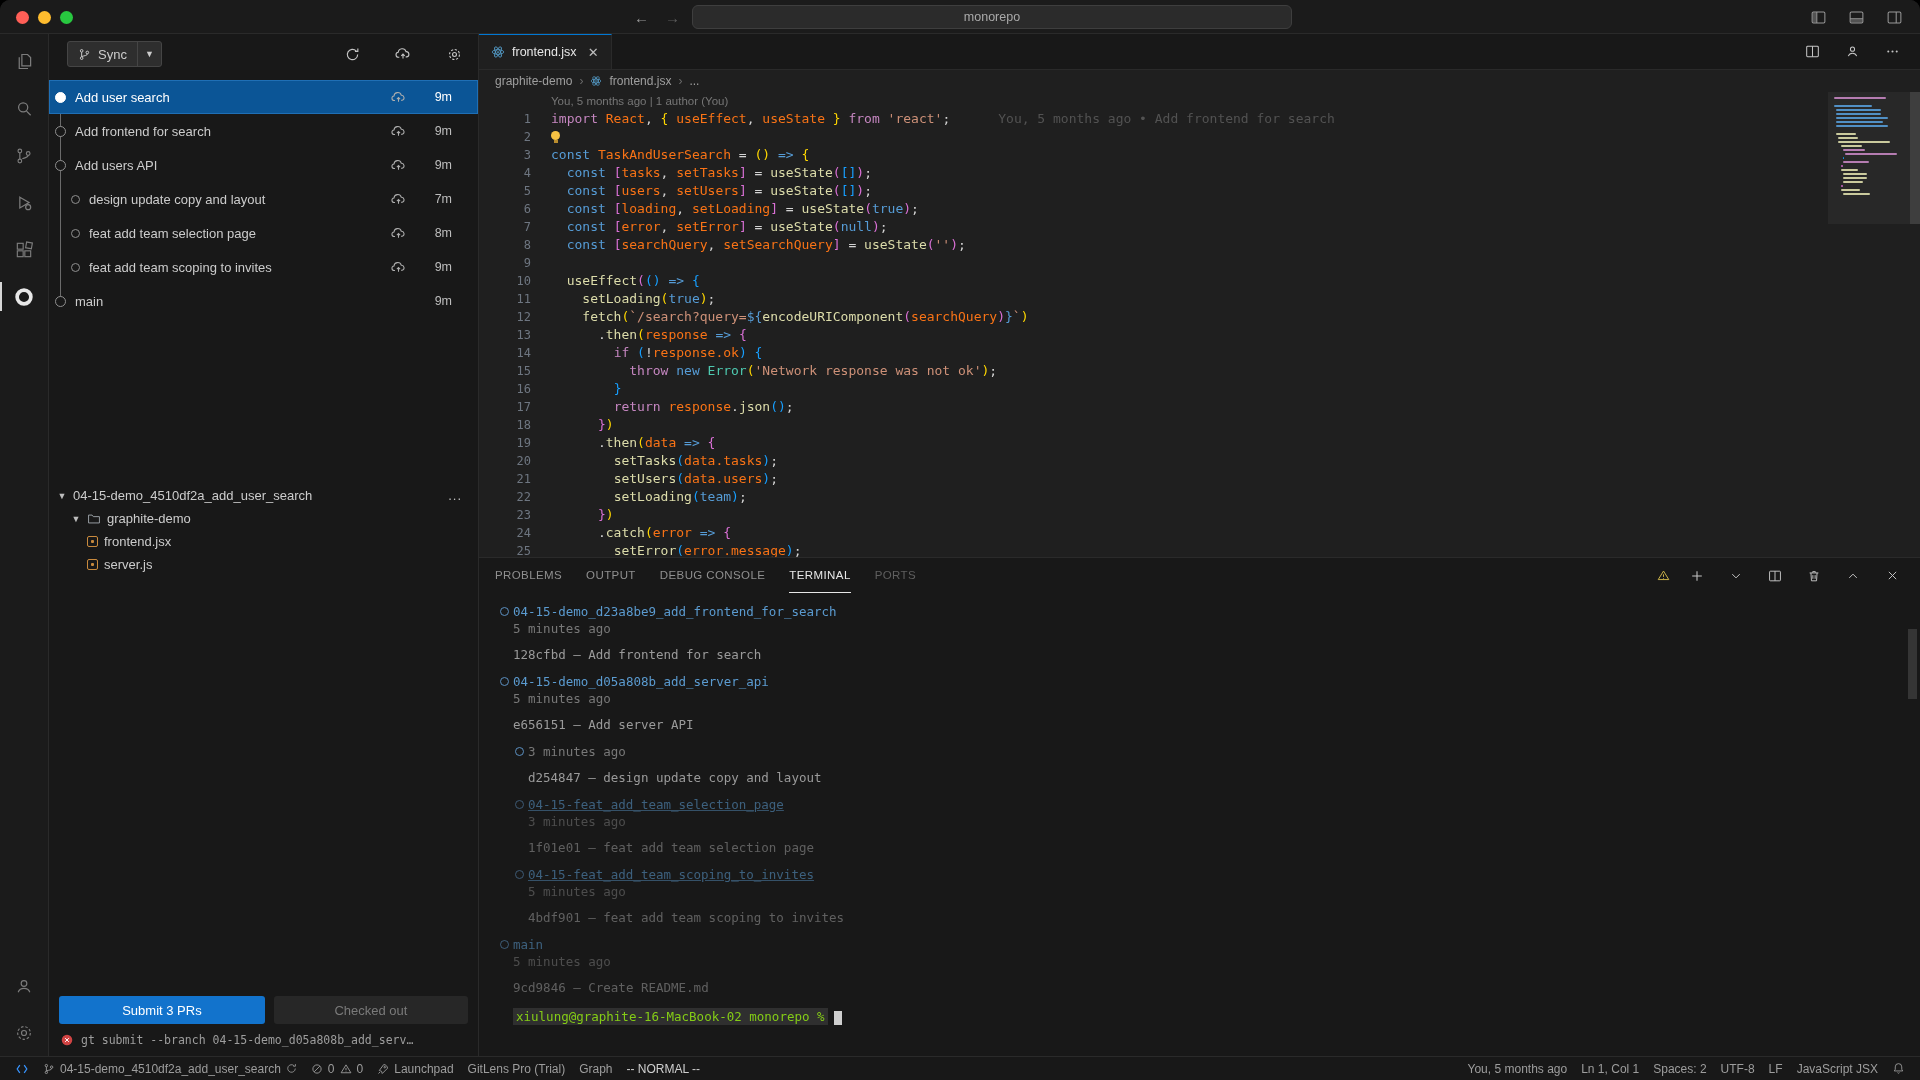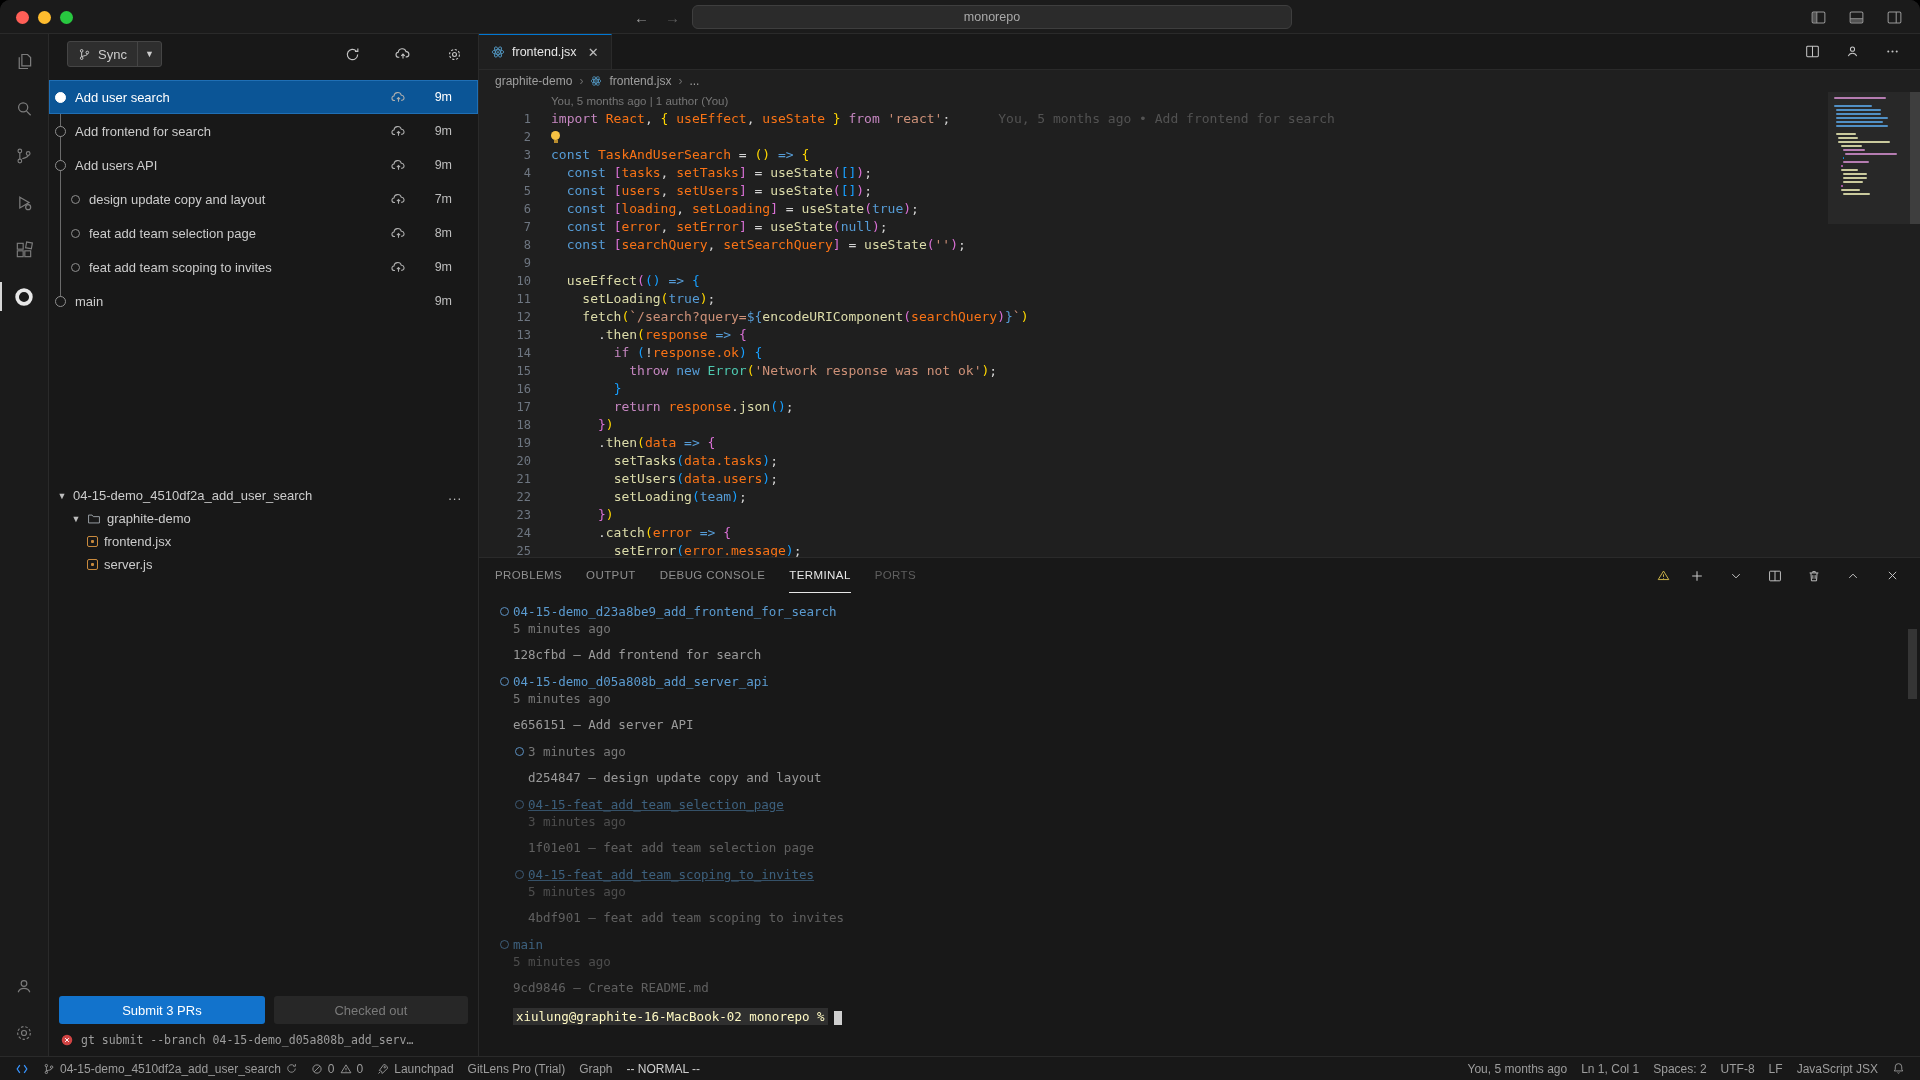--- a/index.html
+++ b/index.html
@@ -102,21 +102,21 @@
   .terminal{flex:1;position:relative;padding:10px 0 0 34px;font-family:"DejaVu Sans Mono",monospace;font-size:12.5px;color:#bdbdbd;overflow:hidden}
   .t-entry{position:relative;margin-bottom:10px}
   .t-entry.indent{margin-left:15px}
   .t-entry.dim{opacity:.55}
   .t-entry::before{content:"";position:absolute;left:-13px;top:4px;width:7px;height:7px;border-radius:50%;border:1.2px solid #5b8fc0}
   .t-branch{color:#5b9bd0;line-height:17px;cursor:pointer}
   .t-entry.indent .t-branch{text-decoration:underline;text-decoration-color:rgba(91,155,208,.8)}
   .t-time{color:#787878;line-height:17px}
   .t-commit{color:#9a9a9a;line-height:17px;margin-top:9px}
   .t-prompt{margin-top:12px;line-height:17px}
-  .t-prompt .ptext{background:#2f2f2f;padding:1px 3px;color:#fef9c3}
+  .t-prompt .ptext{background:#2f2f2f;padding:1px 3px;color:#84cc16}
   .cursor{display:inline-block;width:8px;height:14px;background:#cfcfcf;vertical-align:middle;margin-left:6px}
   .term-scrollbar{position:absolute;right:3px;top:36px;width:9px;height:70px;background:rgba(121,121,121,.3)}
 
   
   .statusbar{height:24px;background:#181818;border-top:1px solid #2a2a2a;display:flex;align-items:center;font-size:12px;color:#9d9d9d;padding:0 8px;flex:none}
   .sb-item{display:flex;align-items:center;gap:5px;padding:0 7px;height:100%;white-space:nowrap;cursor:pointer}
   .sb-item.remote{color:#3794ff}
   .sb-right{margin-left:auto;display:flex;align-items:flex-start;height:100%}
   .sb-mode{color:#cfcfcf}
   svg{display:block}

